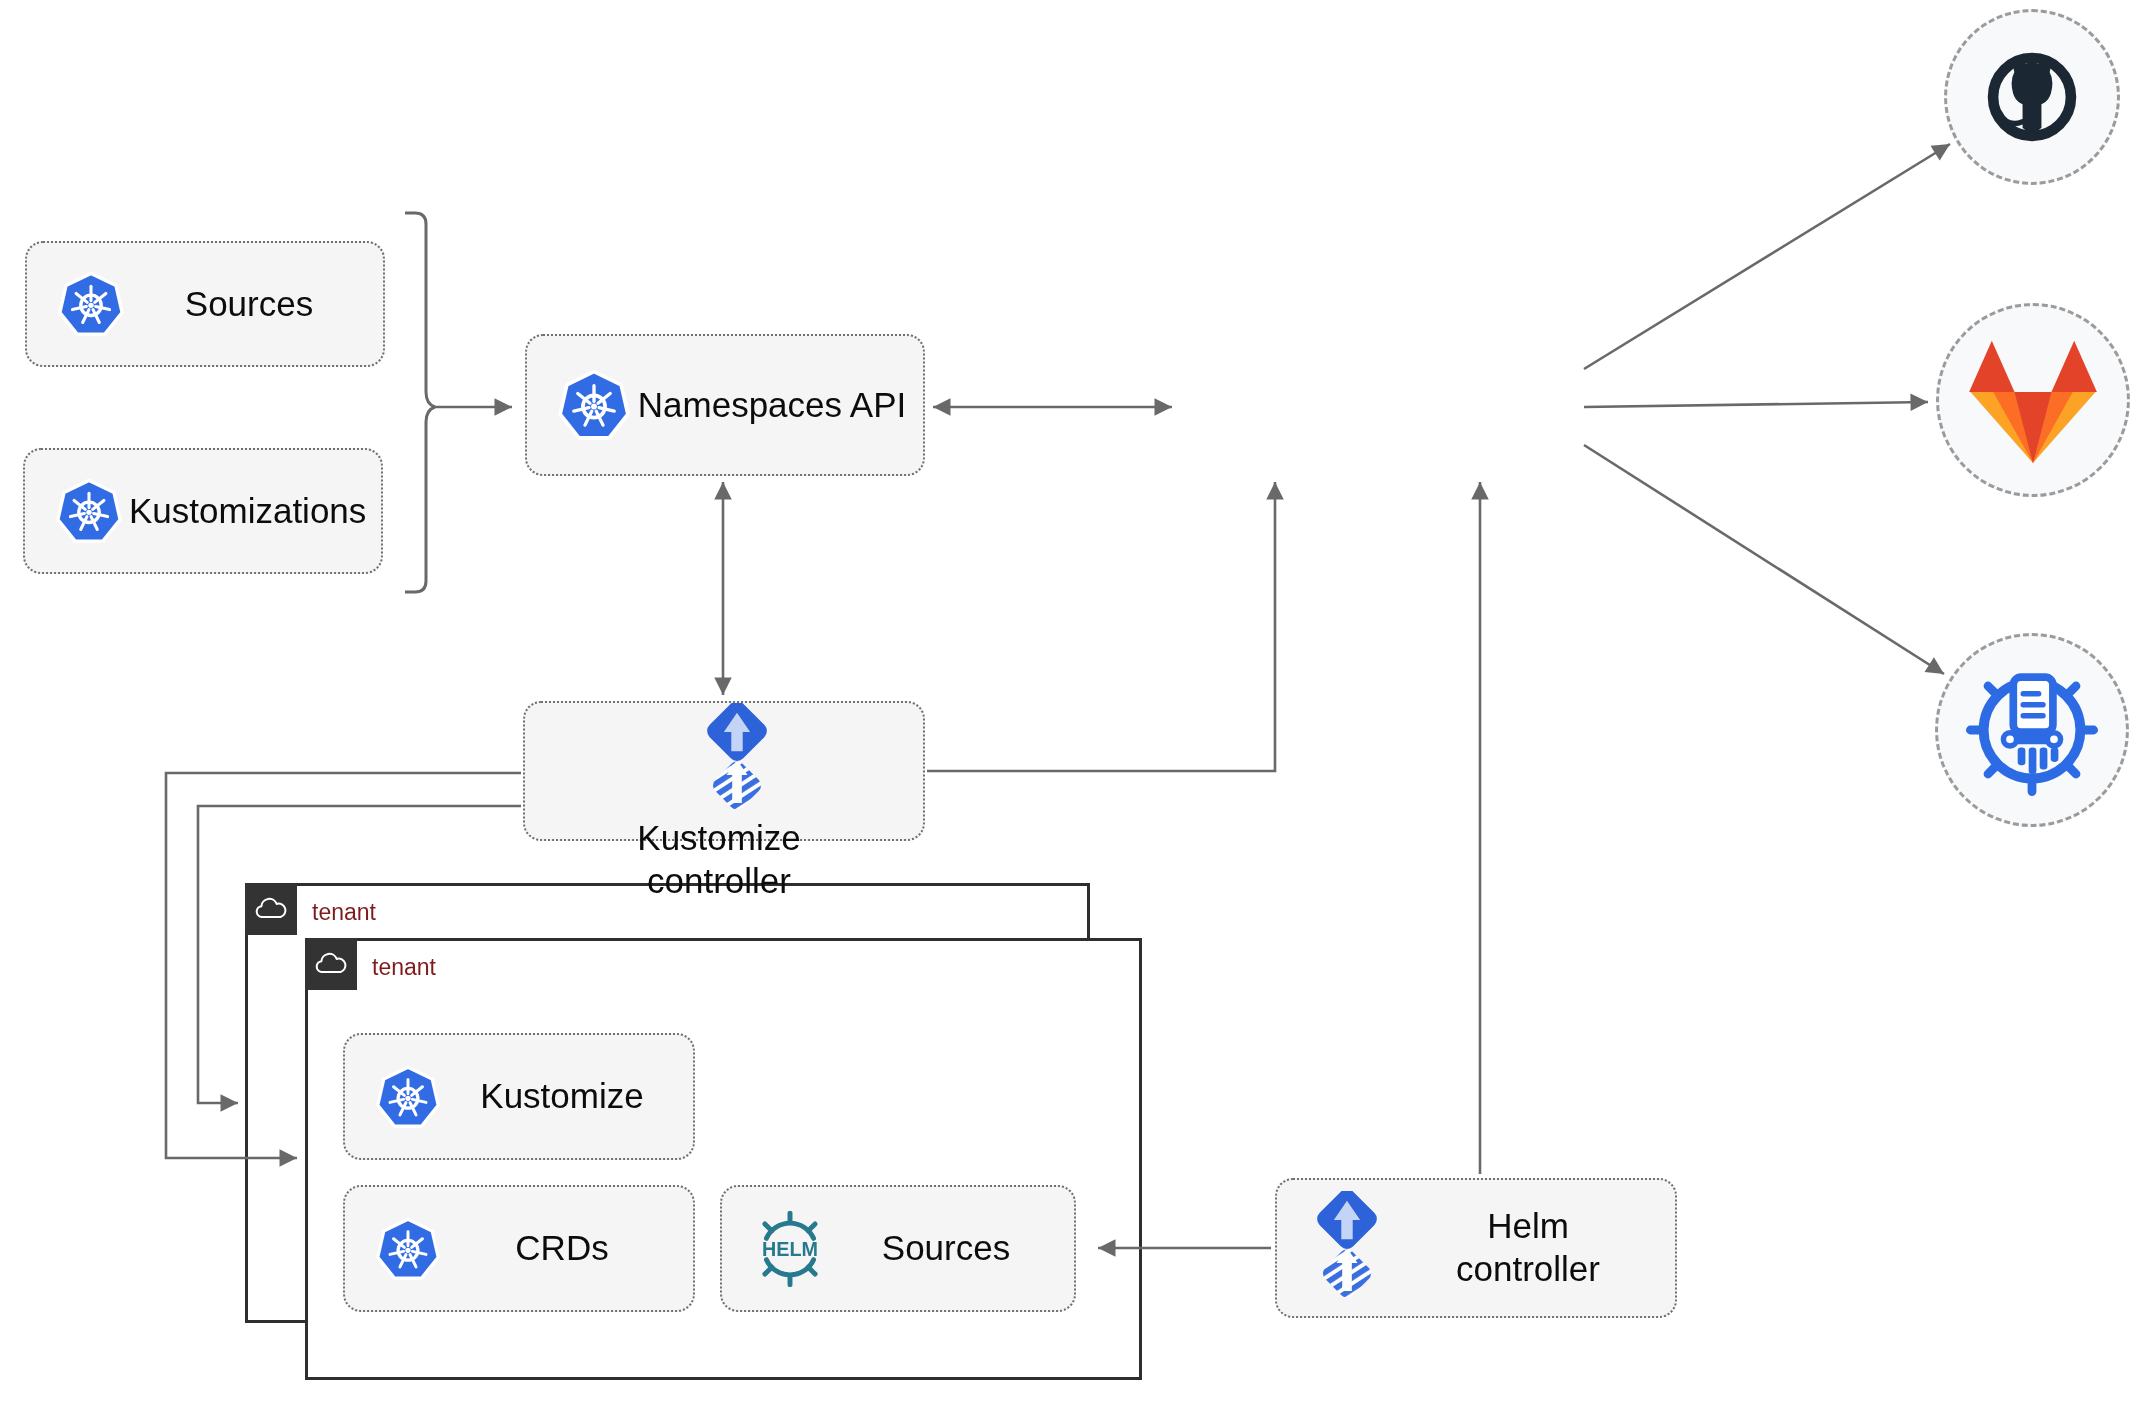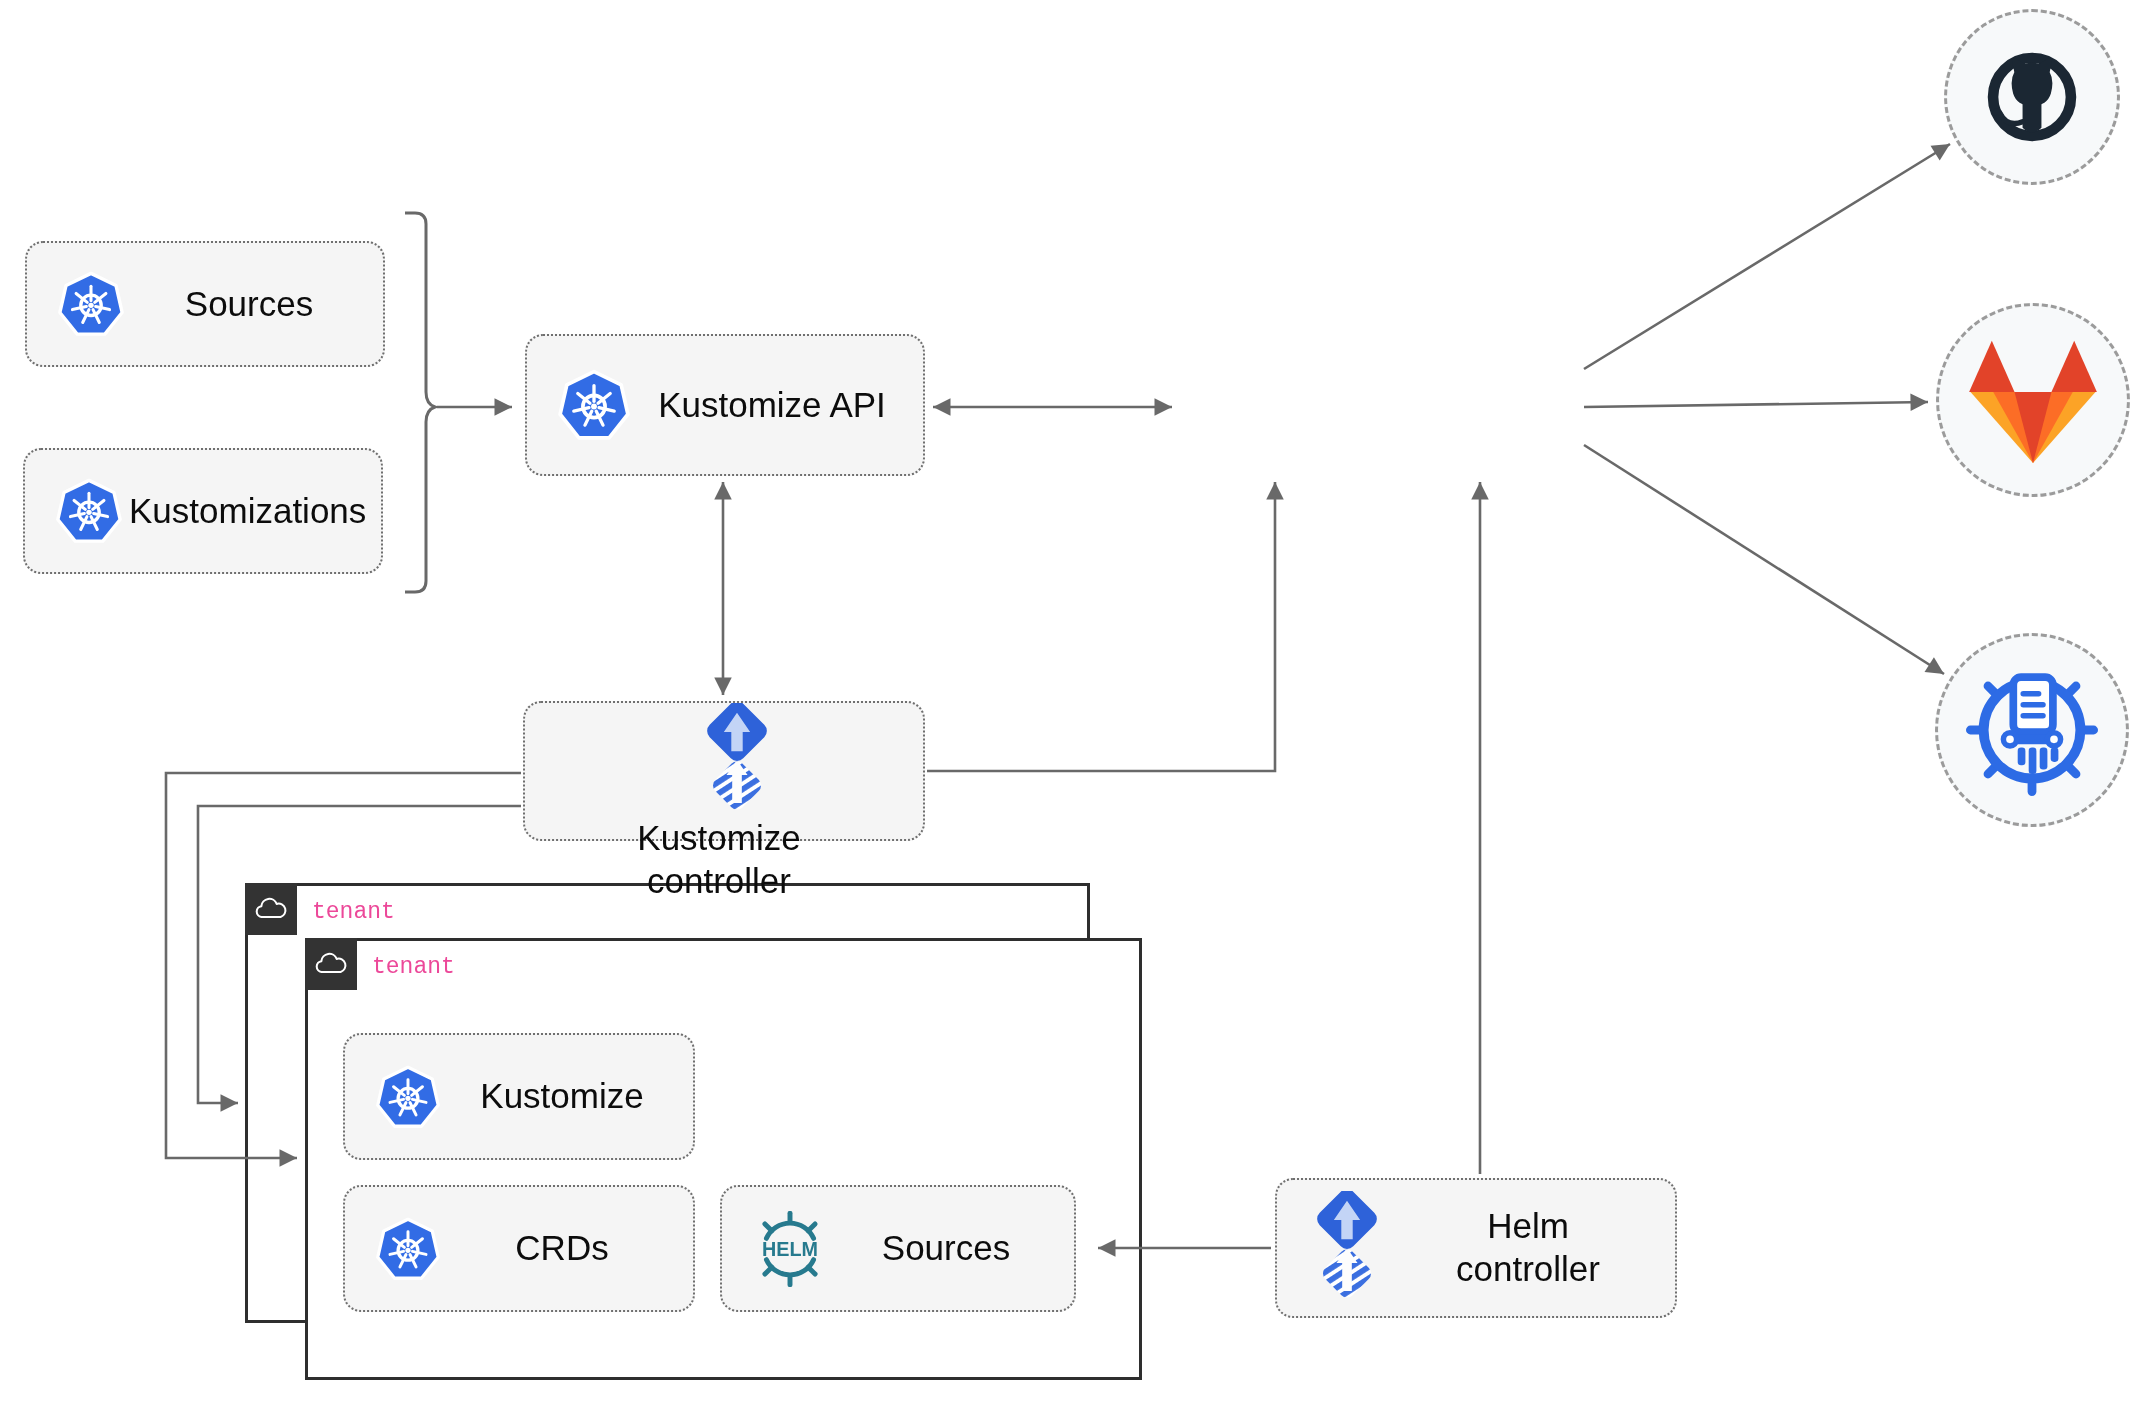--- a/index.html
+++ b/index.html
@@ -17,21 +17,21 @@
   
   .remote{position:absolute;box-sizing:border-box;border:3px dashed #9b9b9b;
           border-radius:50%;background:#f7f9fa;display:flex;align-items:center;
           justify-content:center;}
 
   
   .tenantbox{position:absolute;box-sizing:border-box;background:#ffffff;
              border:3px solid #2e2e2e;}
   .thead{position:absolute;left:-3px;top:-3px;width:52px;height:52px;background:#333333;
          display:flex;align-items:center;justify-content:center;}
-  .tlabel{position:absolute;left:64px;top:13px;font-size:23px;color:#ec4899;font-family:Liberation Mono, monospace;}
+  .tlabel{position:absolute;left:64px;top:13px;font-size:23px;color:#7f1d1d;}
 
   .overlay{position:absolute;left:0;top:0;pointer-events:none;}
   .hidden-defs{position:absolute;width:0;height:0;}
 </style>
 </head>
 <body>
 
 <div class="canvas">
 
   <svg class="hidden-defs" aria-hidden="true">
@@ -117,21 +117,21 @@
           <line x1="50" y1="45" x2="50" y2="24"></line>
             <line x1="55.5" y1="47.6" x2="71.9" y2="34.5"></line>
           <line x1="56.8" y1="53.6" x2="77.3" y2="58.2"></line>
             <line x1="53" y1="58.3" x2="62.2" y2="77.2"></line>
           <line x1="47" y1="58.3" x2="37.8" y2="77.2"></line>
             <line x1="43.2" y1="53.6" x2="22.7" y2="58.2"></line>
           <line x1="44.5" y1="47.6" x2="28.1" y2="34.5"></line>
         </g>
       </svg>
     </span>
-    <span class="nlabel">Kustomize API</span>
+    <span class="nlabel">Namespaces API</span>
   </div>
 
 
   <div class="node wrap2" style="left:523px;top:701px;width:402px;height:140px;flex-direction:column;">
     <span class="nicon" style="margin-left:26px;">
       <svg width="88" height="114" viewBox="0 0 100 130">
         <rect x="23" y="5" width="54" height="54" rx="10" transform="rotate(45 50 32)" fill="#2e62d9"></rect>
         <polygon points="50,11 65,33 56.5,33 56.5,55 43.5,55 43.5,33 35,33" fill="#c3d4f6"></polygon>
         <g clip-path="url(#fluxdia)">
           <rect x="20" y="60" width="60" height="68" fill="url(#fluxstripes)"></rect>

